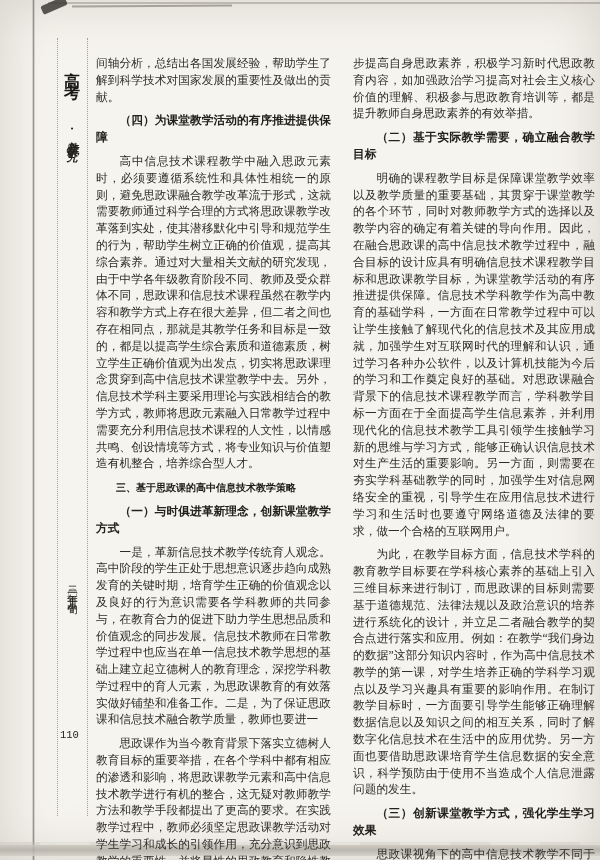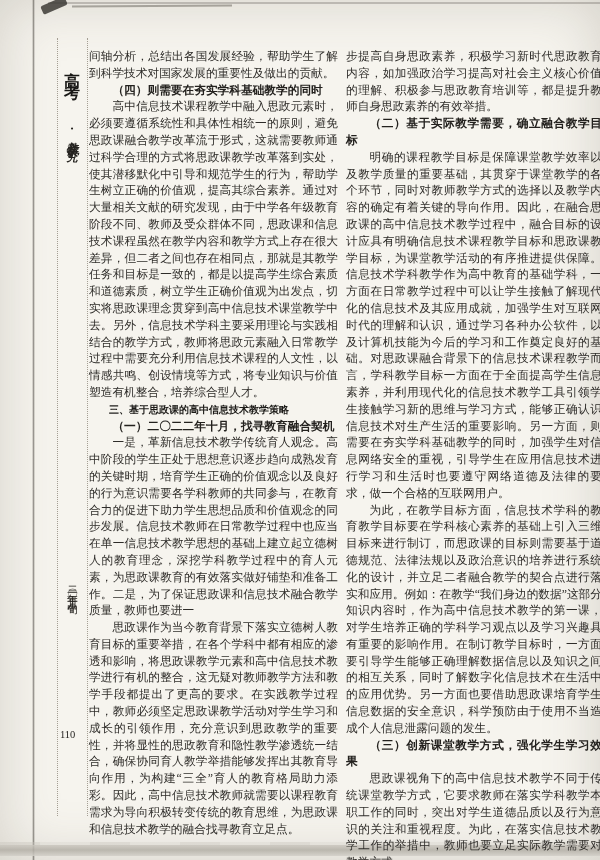--- a/index.html
+++ b/index.html
@@ -25,27 +25,27 @@
   
   .rule{position:absolute;top:38px;height:778px;width:0;border-left:1px dotted #a49e93;}
   .rule-l{left:57px}.rule-r{left:87px}
   .sb-title{position:absolute;left:61px;top:58px;writing-mode:vertical-rl;
     font-size:16px;font-weight:bold;letter-spacing:13px;color:#191816;}
   .sb-sub{position:absolute;left:64px;top:127px;writing-mode:vertical-rl;
     font-size:11.5px;font-style:italic;font-weight:bold;letter-spacing:2.5px;color:#24221f;}
   .sb-issue{position:absolute;left:65px;top:578px;writing-mode:vertical-rl;
     font-size:10.5px;letter-spacing:2px;color:#24221f;}
   .sb-page{position:absolute;left:60px;top:729px;font-size:10.5px;
-    font-family:Liberation Serif, serif;color:#24221f;}
+    font-family:Liberation Mono, monospace;color:#24221f;}
   
   .col{position:absolute;top:49px;width:249px;font-size:11.7px;line-height:16.8px;
     text-align:justify;text-justify:inter-character;}
   .col-left{left:89px;}
   .col-right{left:346px;width:256px;}
-  .col p{margin:0;text-indent:2em;}
+  .col p{margin:7px;text-indent:2em;}
   .col p.cont{text-indent:0;}
   .subhead{font-weight:bold;color:#23211e;}
   .headline{font-weight:bold;color:#1c1b18;
     font-family:"Liberation Sans","DejaVu Sans",sans-serif;font-size:10px;}
 </style>
 </head>
 <body>
 
 <div class="page">
 
@@ -58,24 +58,24 @@
 
   <div class="rule rule-l"></div>
   <div class="rule rule-r"></div>
   <div class="sb-title">高考</div>
   <div class="sb-sub">·教学研究·</div>
   <div class="sb-issue">二〇二二年十月（中旬）</div>
   <div class="sb-page">110</div>
 
   <div class="col col-left">
     <p class="cont">间轴分析，总结出各国发展经验，帮助学生了解到科学技术对国家发展的重要性及做出的贡献。</p>
-    <p class="subhead">（四）则需要在夯实学科基础教学的同时</p>
+    <p class="subhead">（四）为课堂教学活动的有序推进提供保障</p>
     <p>高中信息技术课程教学中融入思政元素时，必须要遵循系统性和具体性相统一的原则，避免思政课融合教学改革流于形式，这就需要教师通过科学合理的方式将思政课教学改革落到实处，使其潜移默化中引导和规范学生的行为，帮助学生树立正确的价值观，提高其综合素养。通过对大量相关文献的研究发现，由于中学各年级教育阶段不同、教师及受众群体不同，思政课和信息技术课程虽然在教学内容和教学方式上存在很大差异，但二者之间也存在相同点，那就是其教学任务和目标是一致的，都是以提高学生综合素质和道德素质，树立学生正确价值观为出发点，切实将思政课理念贯穿到高中信息技术课堂教学中去。另外，信息技术学科主要采用理论与实践相结合的教学方式，教师将思政元素融入日常教学过程中需要充分利用信息技术课程的人文性，以情感共鸣、创设情境等方式，将专业知识与价值塑造有机整合，培养综合型人才。</p>
     <p class="headline">三、基于思政课的高中信息技术教学策略</p>
-    <p class="subhead">（一）二〇二二年十月，找寻教育融合契机</p>
+    <p class="subhead">（一）与时俱进革新理念，创新课堂教学方式</p>
     <p>一是，革新信息技术教学传统育人观念。高中阶段的学生正处于思想意识逐步趋向成熟发育的关键时期，培育学生正确的价值观念以及良好的行为意识需要各学科教师的共同参与，在教育合力的促进下助力学生思想品质和价值观念的同步发展。信息技术教师在日常教学过程中也应当在单一信息技术教学思想的基础上建立起立德树人的教育理念，深挖学科教学过程中的育人元素，为思政课教育的有效落实做好铺垫和准备工作。二是，为了保证思政课和信息技术融合教学质量，教师也要进一</p>
     <p>思政课作为当今教育背景下落实立德树人教育目标的重要举措，在各个学科中都有相应的渗透和影响，将思政课教学元素和高中信息技术教学进行有机的整合，这无疑对教师教学方法和教学手段都提出了更高的要求。在实践教学过程中，教师必须坚定思政课教学活动对学生学习和成长的引领作用，充分意识到思政教学的重要性，并将显性的思政教育和隐性教学渗透统一结合，确保协同育人教学举措能够发挥出其教育导向作用，为构建“三全”育人的教育格局助力添彩。因此，高中信息技术教师就需要以课程教育需求为导向积极转变传统的教育思维，为思政课和信息技术教学的融合找寻教育立足点。</p>
   </div>
 
   <div class="col col-right">
     <p class="cont">步提高自身思政素养，积极学习新时代思政教育内容，如加强政治学习提高对社会主义核心价值的理解、积极参与思政教育培训等，都是提升教师自身思政素养的有效举措。</p>
     <p class="subhead">（二）基于实际教学需要，确立融合教学目标</p>
     <p>明确的课程教学目标是保障课堂教学效率以及教学质量的重要基础，其贯穿于课堂教学的各个环节，同时对教师教学方式的选择以及教学内容的确定有着关键的导向作用。因此，在融合思政课的高中信息技术教学过程中，融合目标的设计应具有明确信息技术课程教学目标和思政课教学目标，为课堂教学活动的有序推进提供保障。信息技术学科教学作为高中教育的基础学科，一方面在日常教学过程中可以让学生接触了解现代化的信息技术及其应用成就，加强学生对互联网时代的理解和认识，通过学习各种办公软件，以及计算机技能为今后的学习和工作奠定良好的基础。对思政课融合背景下的信息技术课程教学而言，学科教学目标一方面在于全面提高学生信息素养，并利用现代化的信息技术教学工具引领学生接触学习新的思维与学习方式，能够正确认识信息技术对生产生活的重要影响。另一方面，则需要在夯实学科基础教学的同时，加强学生对信息网络安全的重视，引导学生在应用信息技术进行学习和生活时也要遵守网络道德及法律的要求，做一个合格的互联网用户。</p>
     <p>为此，在教学目标方面，信息技术学科的教育教学目标要在学科核心素养的基础上引入三维目标来进行制订，而思政课的目标则需要基于道德规范、法律法规以及政治意识的培养进行系统化的设计，并立足二者融合教学的契合点进行落实和应用。例如：在教学“我们身边的数据”这部分知识内容时，作为高中信息技术教学的第一课，对学生培养正确的学科学习观点以及学习兴趣具有重要的影响作用。在制订教学目标时，一方面要引导学生能够正确理解数据信息以及知识之间的相互关系，同时了解数字化信息技术在生活中的应用优势。另一方面也要借助思政课培育学生信息数据的安全意识，科学预防由于使用不当造成个人信息泄露问题的发生。</p>
     <p class="subhead">（三）创新课堂教学方式，强化学生学习效果</p>

